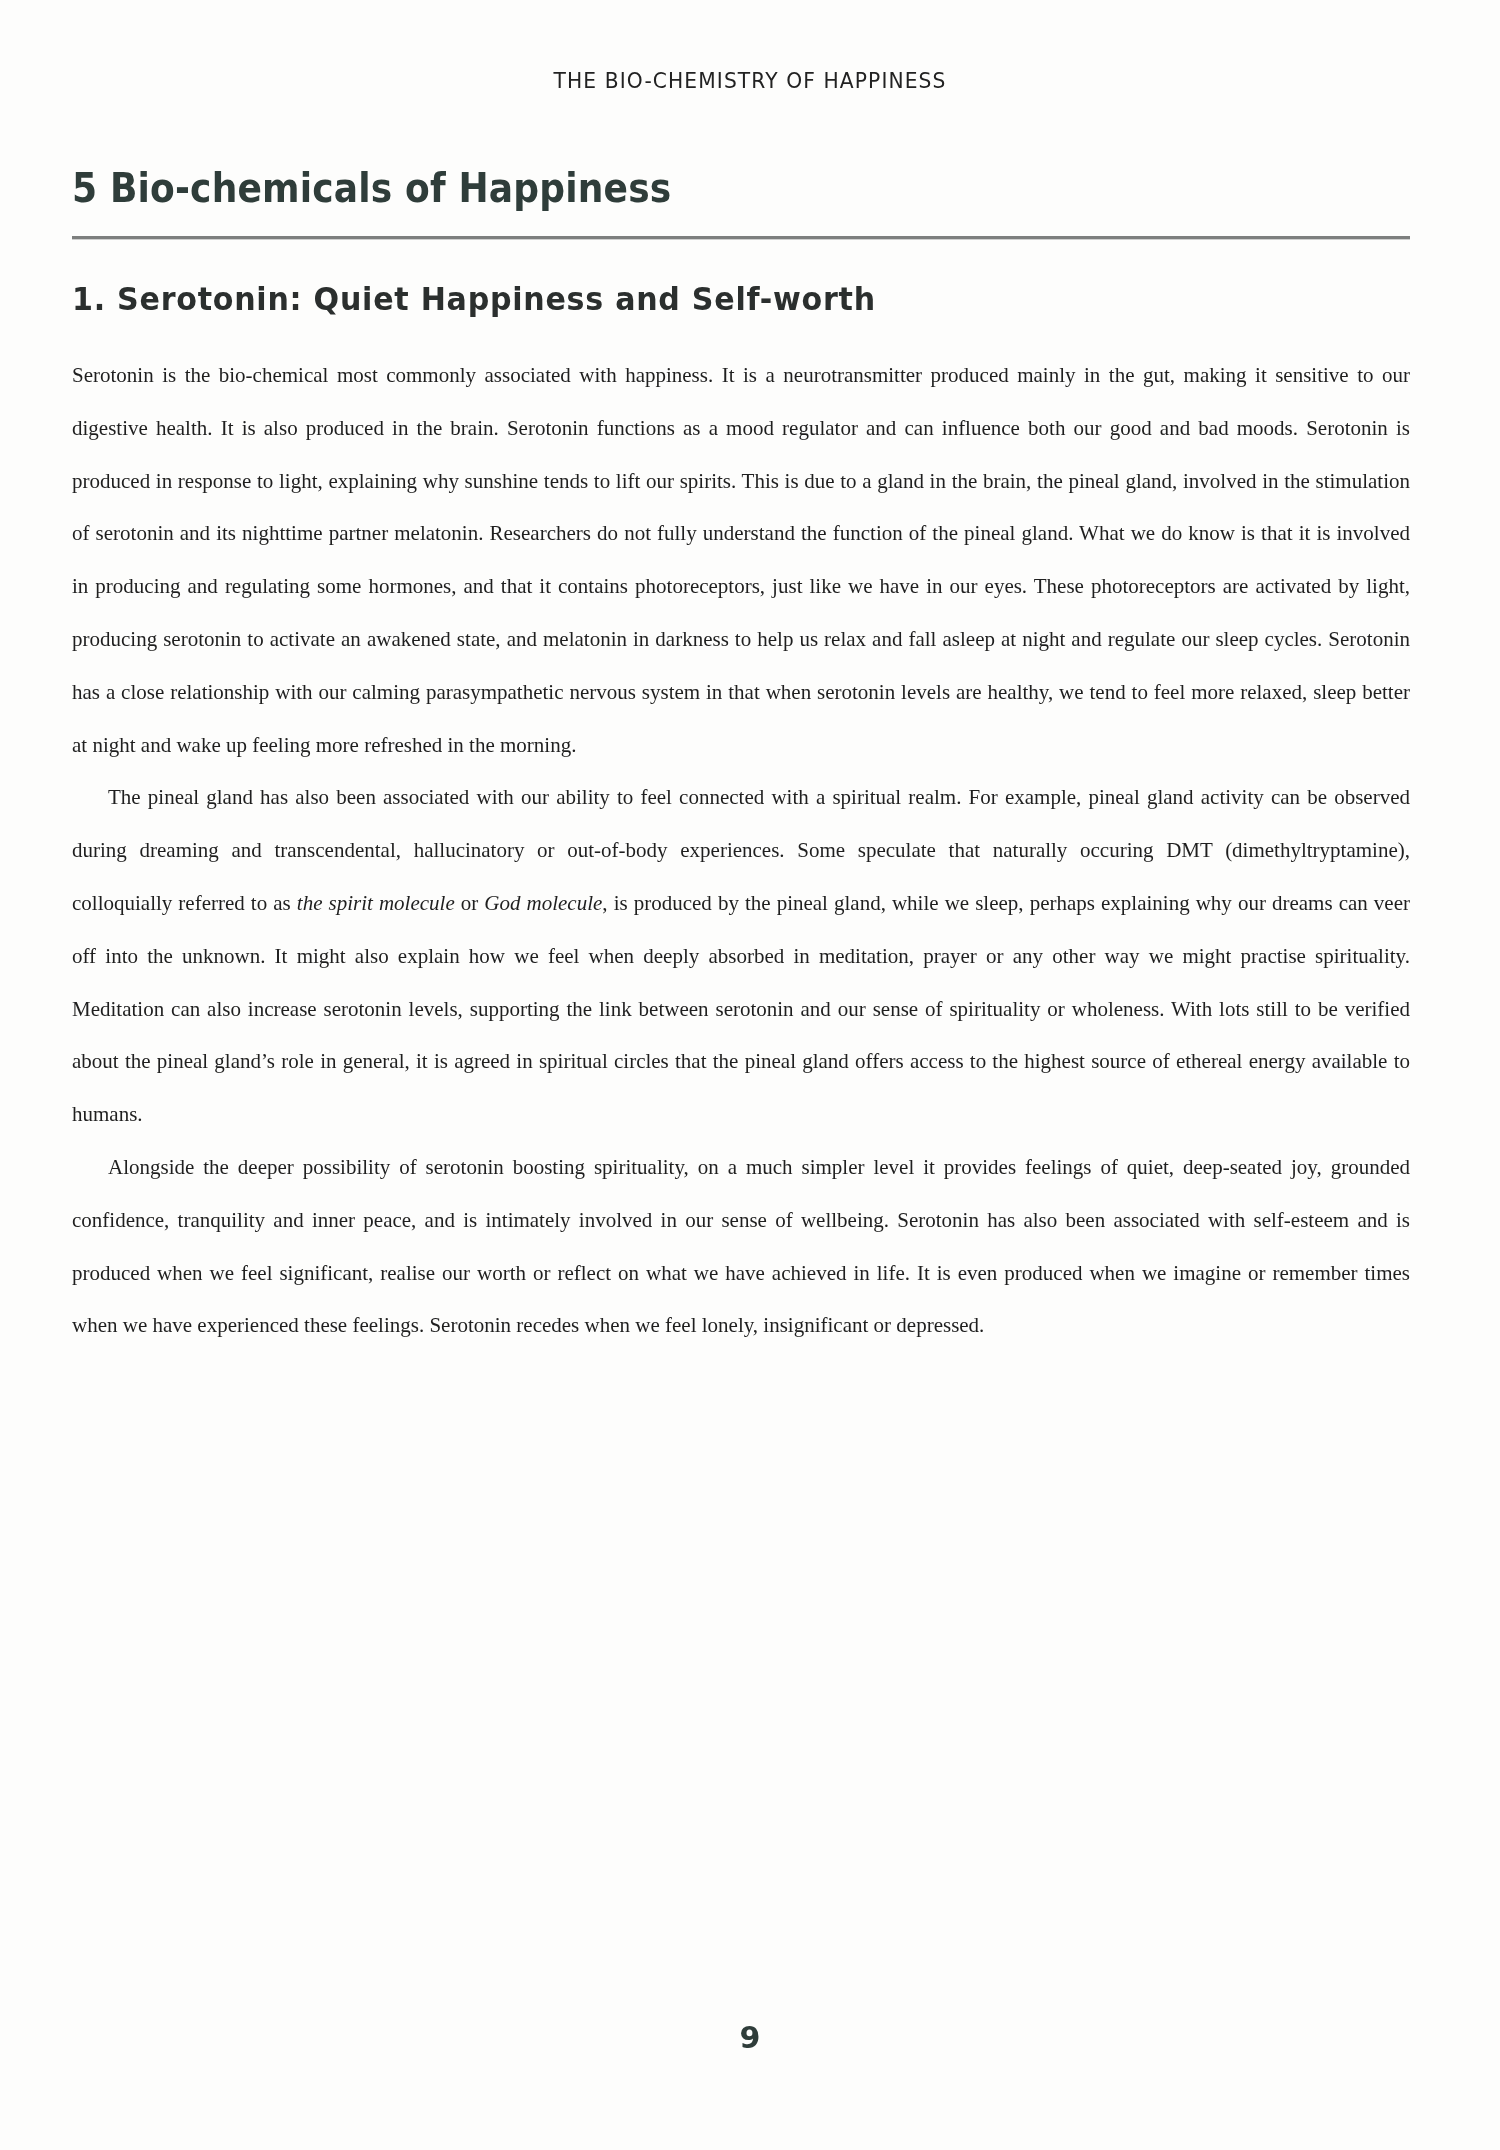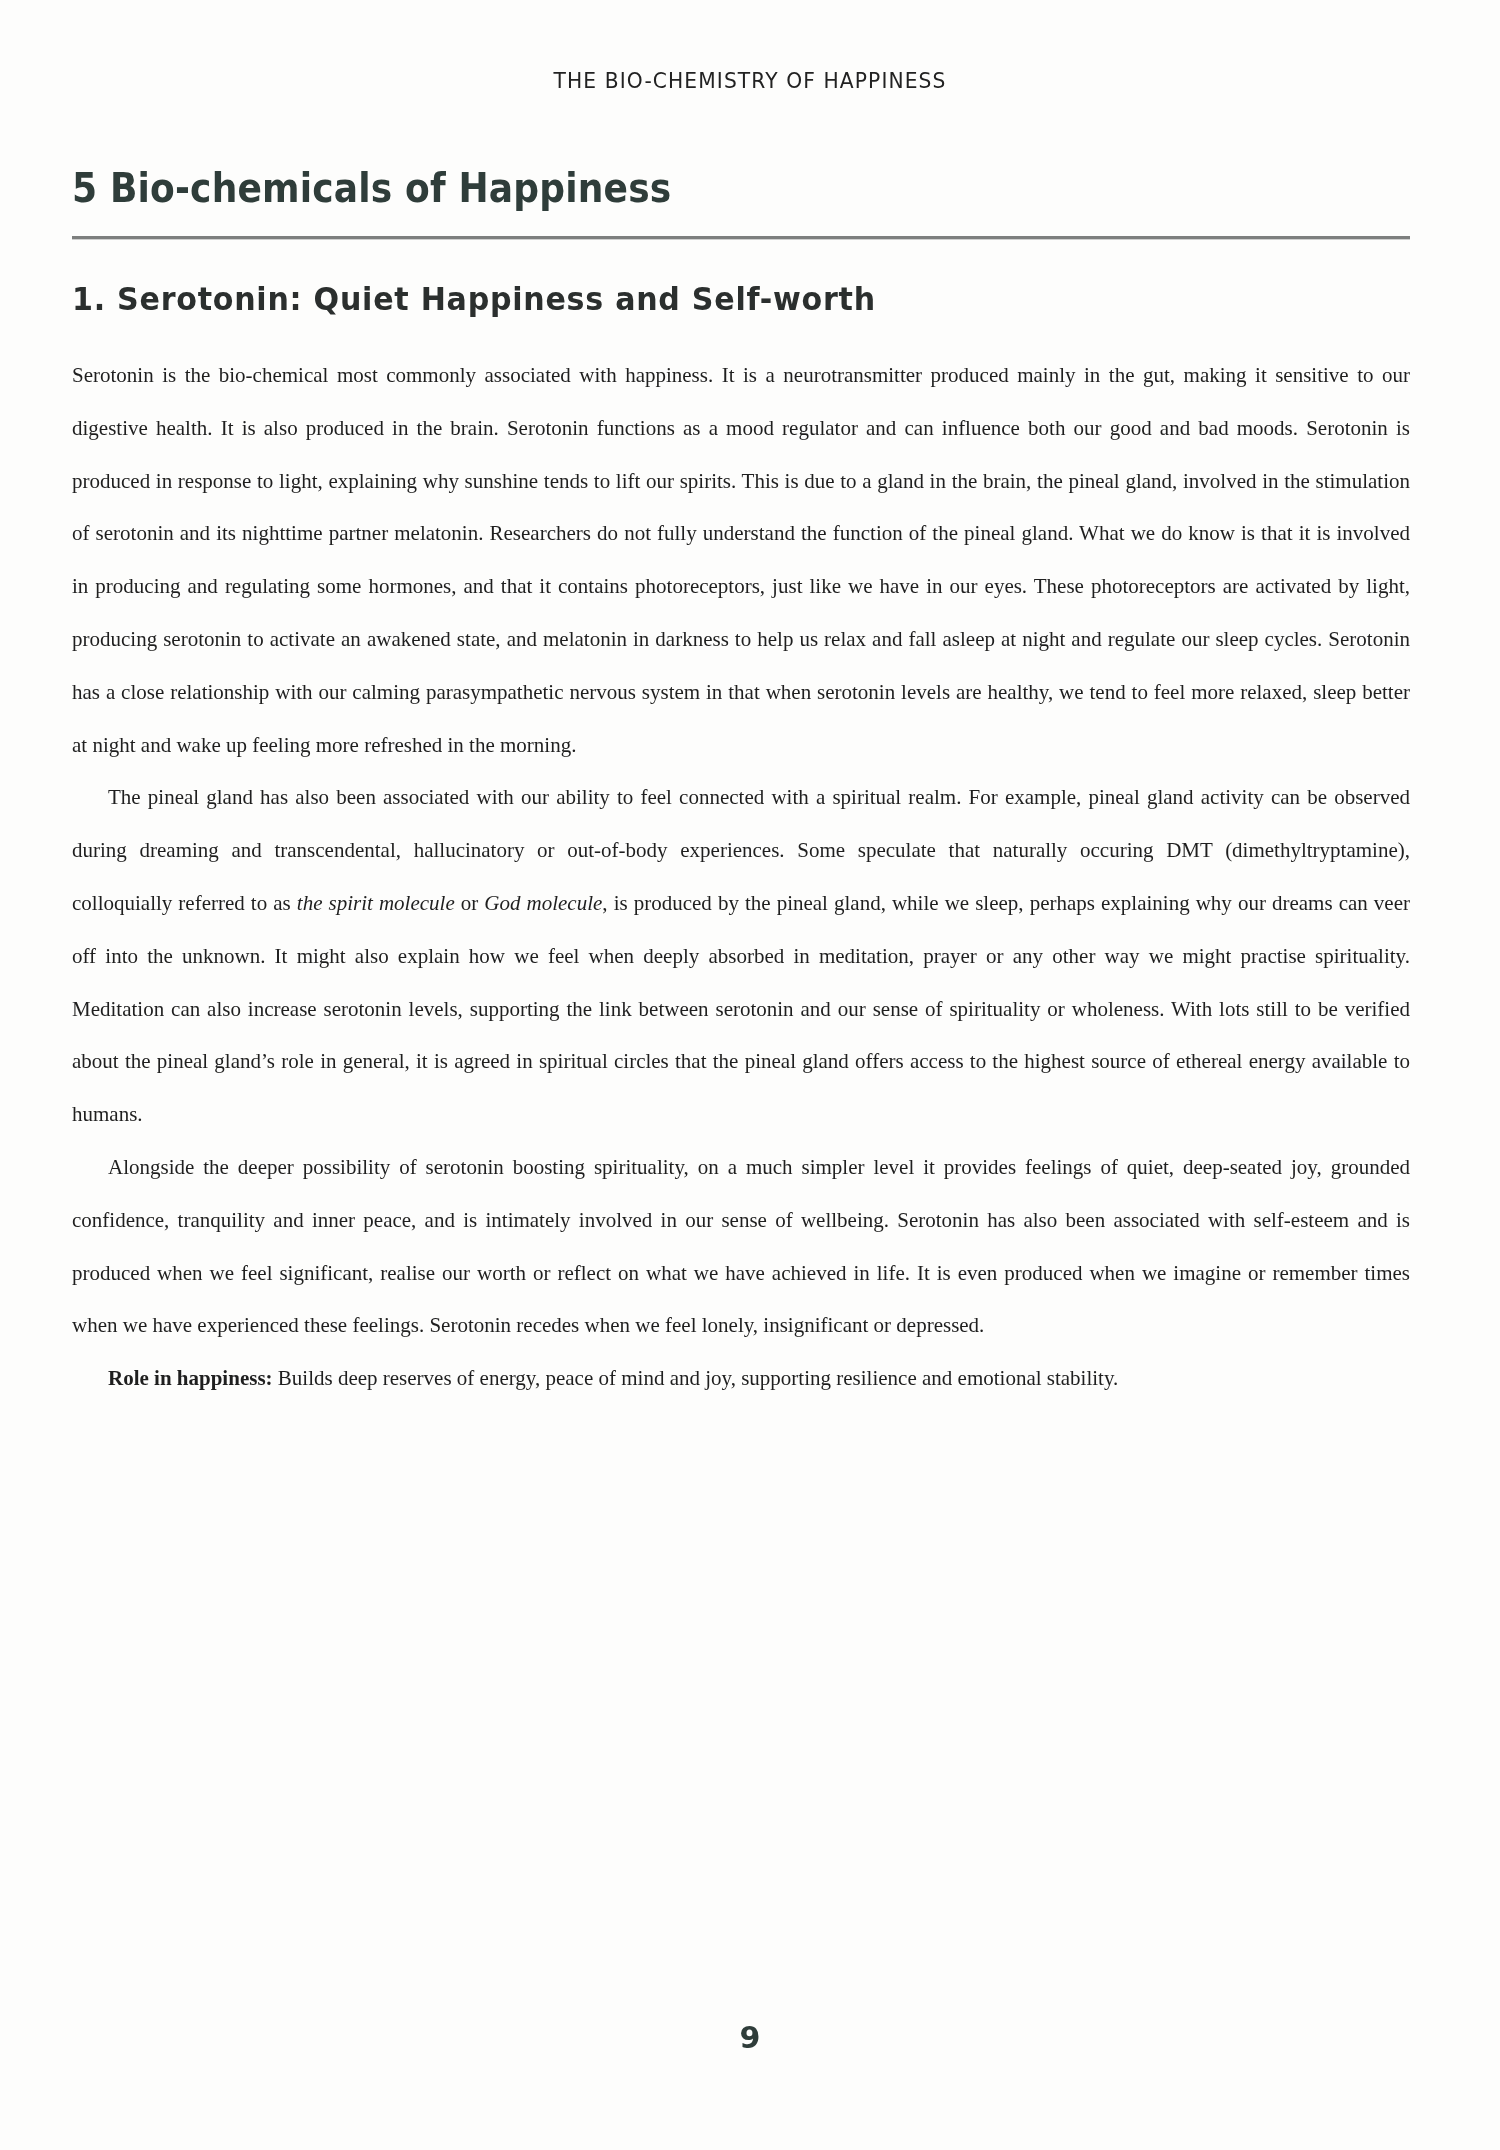--- a/index.html
+++ b/index.html
@@ -115,18 +115,17 @@
 
   <h2 class="section-title">1. Serotonin: Quiet Happiness and Self-worth</h2>
 
   <div class="body">
     <p>Serotonin is the bio-chemical most commonly associated with happiness. It is a neurotransmitter produced mainly in the gut, making it sensitive to our digestive health. It is also produced in the brain. Serotonin functions as a mood regulator and can influence both our good and bad moods. Serotonin is produced in response to light, explaining why sunshine tends to lift our spirits. This is due to a gland in the brain, the pineal gland, involved in the stimulation of serotonin and its nighttime partner melatonin. Researchers do not fully understand the function of the pineal gland. What we do know is that it is involved in producing and regulating some hormones, and that it contains photoreceptors, just like we have in our eyes. These photoreceptors are activated by light, producing serotonin to activate an awakened state, and melatonin in darkness to help us relax and fall asleep at night and regulate our sleep cycles. Serotonin has a close relationship with our calming parasympathetic nervous system in that when serotonin levels are healthy, we tend to feel more relaxed, sleep better at night and wake up feeling more refreshed in the morning.</p>
 
     <p class="indent"><span>The pineal gland has also been associated with our ability to feel connected with a spiritual realm. For example, pineal gland activity can be observed during dreaming and transcendental, hallucinatory or out-of-body experiences. Some speculate that naturally occuring DMT (dimethyltryptamine), colloquially referred to as </span><em>the spirit molecule</em><span> or </span><em>God molecule</em><span>, is produced by the pineal gland, while we sleep, perhaps explaining why our dreams can veer off into the unknown. It might also explain how we feel when deeply absorbed in meditation, prayer or any other way we might practise spirituality. Meditation can also increase serotonin levels, supporting the link between serotonin and our sense of spirituality or wholeness. With lots still to be verified about the pineal gland’s role in general, it is agreed in spiritual circles that the pineal gland offers access to the highest source of ethereal energy available to humans.</span></p>
 
     <p class="indent">Alongside the deeper possibility of serotonin boosting spirituality, on a much simpler level it provides feelings of quiet, deep-seated joy, grounded confidence, tranquility and inner peace, and is intimately involved in our sense of wellbeing. Serotonin has also been associated with self-esteem and is produced when we feel significant, realise our worth or reflect on what we have achieved in life. It is even produced when we imagine or remember times when we have experienced these feelings. Serotonin recedes when we feel lonely, insignificant or depressed.</p>
 
-    <p class="indent"><strong>Role in happiness:</strong><span> Builds deep reserves of energy, peace of mind and joy, supporting resilience and emotional stability.</span></p>
   </div>
 
   <div class="page-number">9</div>
 
 </div>
 
 </body></html>

